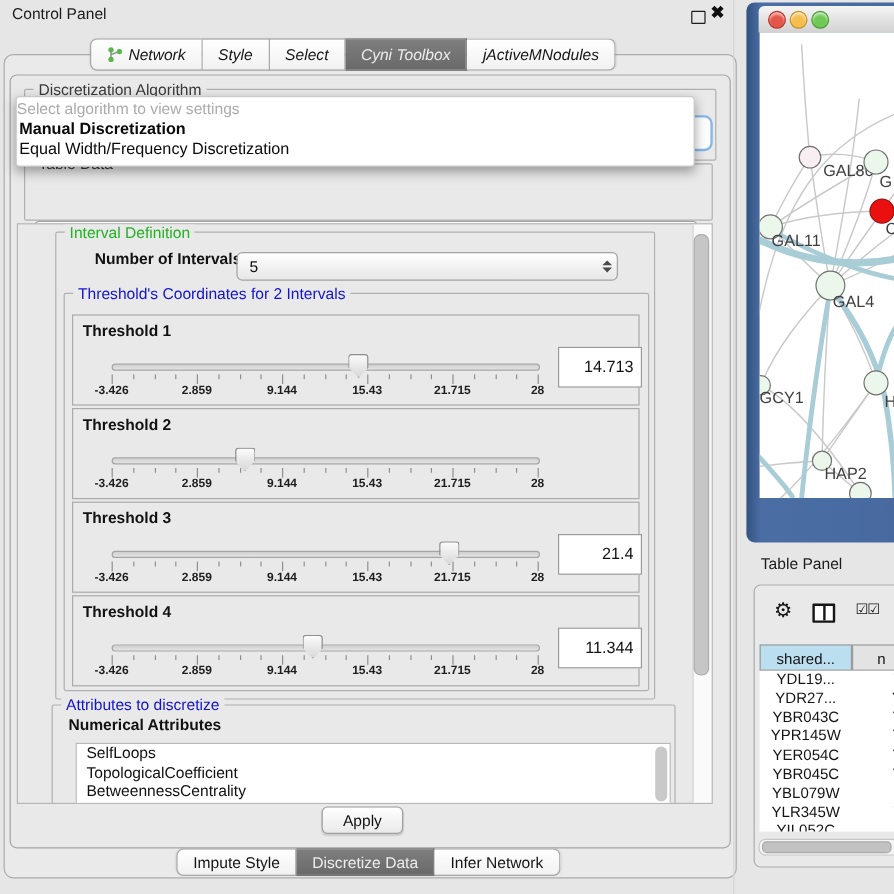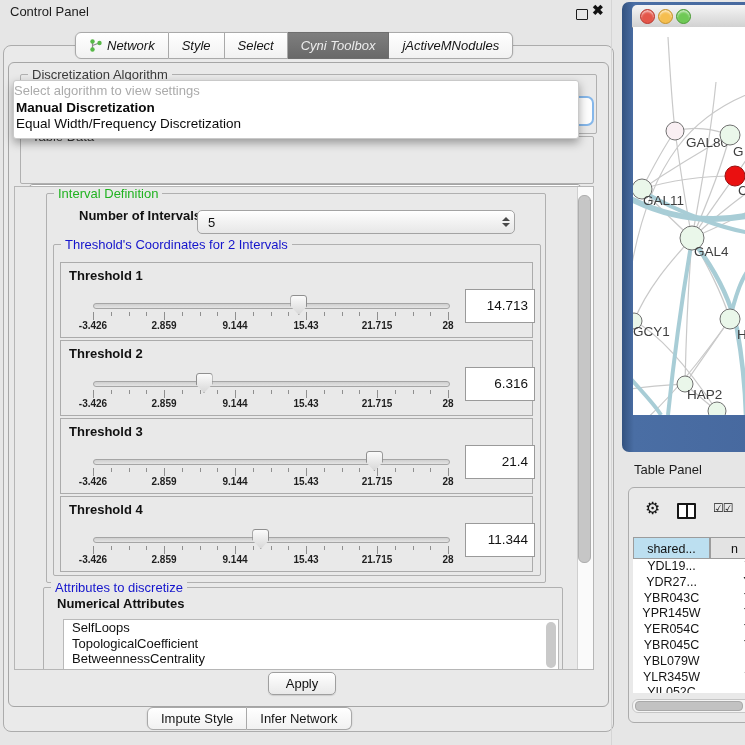--- a/index.html
+++ b/index.html
@@ -267,21 +267,20 @@
             <div class="tick" style="left:100.00%;height:8px"></div>
           </div>
           <div class="tlabels">
             <div class="tlab" style="left:0%">-3.426</div>
             <div class="tlab" style="left:20%">2.859</div>
             <div class="tlab" style="left:40%">9.144</div>
             <div class="tlab" style="left:60%">15.43</div>
             <div class="tlab" style="left:80%">21.715</div>
             <div class="tlab" style="left:100%">28</div>
           </div>
-          <div class="vfield">6.316</div>
         </div>
         <div class="thr-row" style="top: 173px;">
           <div class="thr-label">Threshold 3</div>
           <div class="track"></div>
           <div class="thumb" style="left:304.9px"></div>
           <div class="ticks">
             <div class="tick" style="left:0.00%;height:8px"></div>
             <div class="tick" style="left:5.00%;height:4px"></div>
             <div class="tick" style="left:10.00%;height:4px"></div>
             <div class="tick" style="left:15.00%;height:4px"></div>
@@ -369,20 +368,23 @@
   <div class="abs" id="vsb-track">
     <div class="abs" id="vsb-thumb"></div>
   </div>
 </div>
 
 <div class="abs btn" id="apply-btn">Apply</div>
 
 <div class="abs seg-bar" id="bottom-tabs">
   <div class="seg">
       <span>Impute Style</span>
+    </div>
+  <div class="seg sel">
+      <span>Discretize Data</span>
     </div>
   <div class="seg">
       <span>Infer Network</span>
     </div>
 </div>
 
 <div class="abs" id="divider"></div>
 
 <div class="abs" id="net-window"></div>
 <div class="abs" id="net-titlebar">

